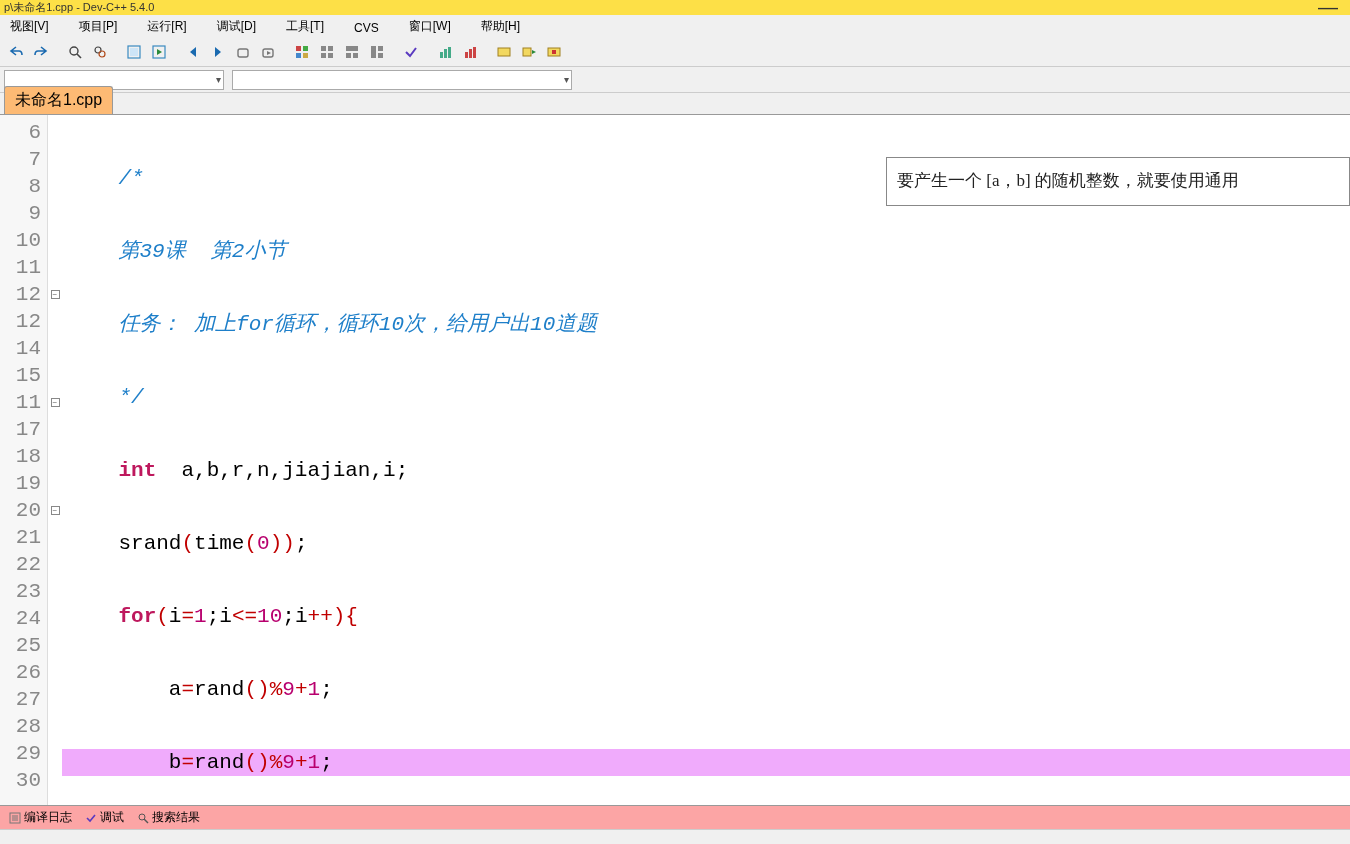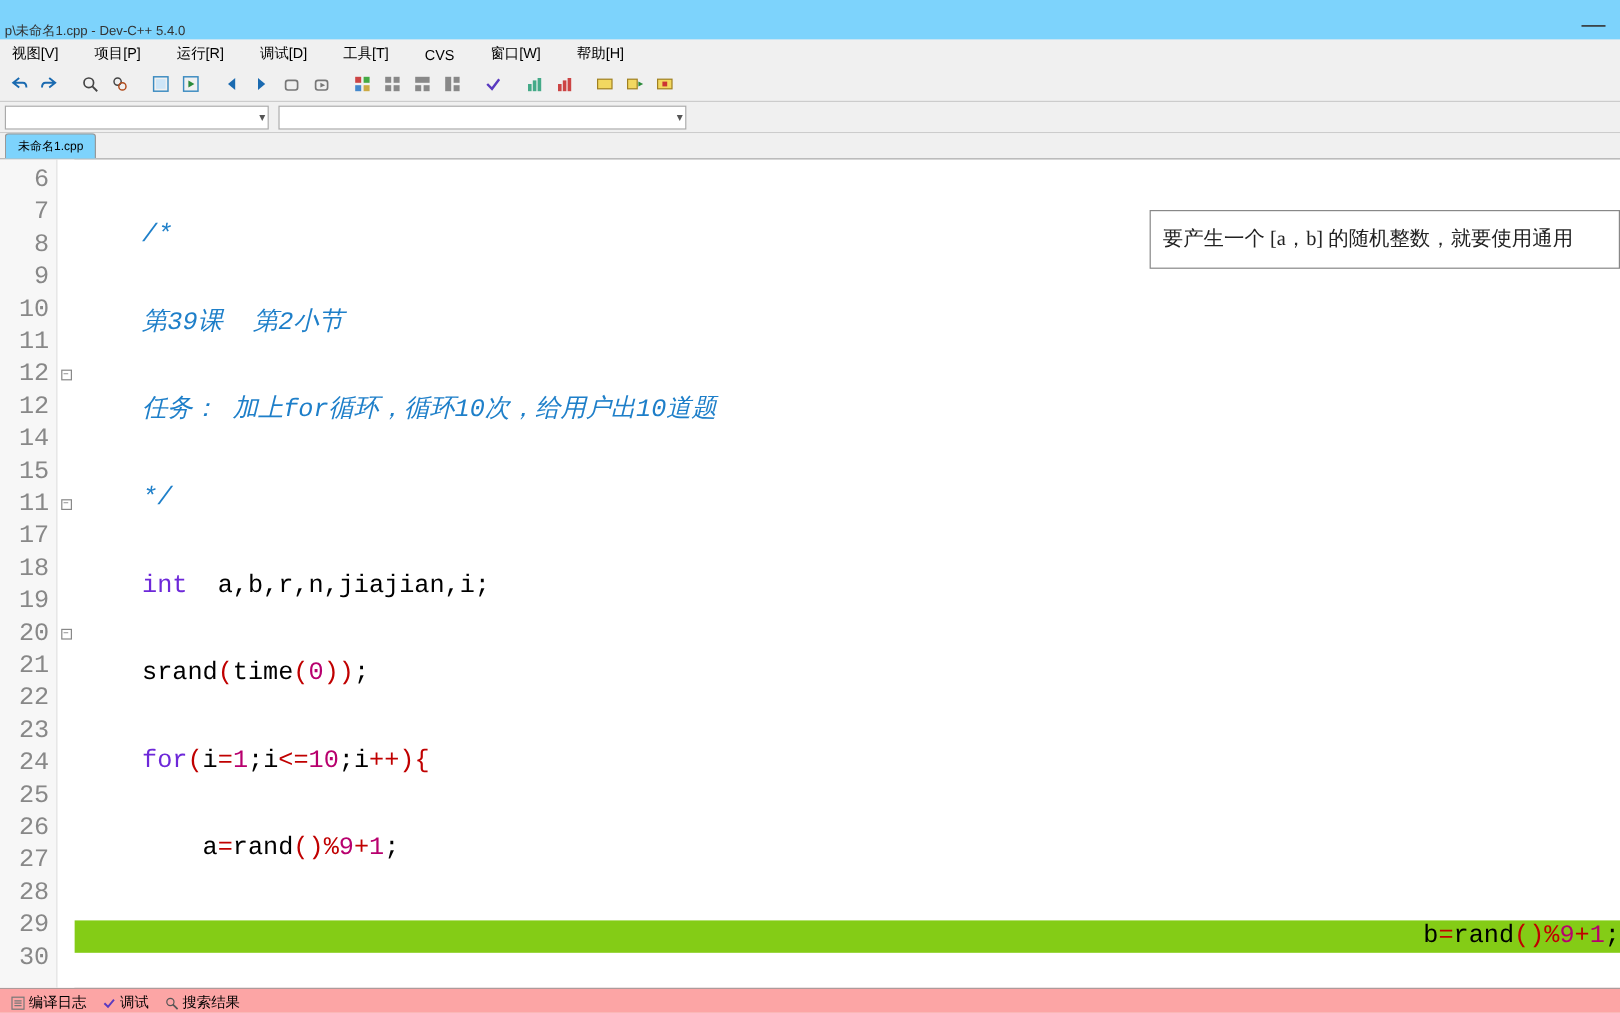--- a/index.html
+++ b/index.html
@@ -1,44 +1,44 @@
 <!DOCTYPE html>
 <html><head>
 <meta charset="utf-8">
 <style>
 * { margin: 0; padding: 0; box-sizing: border-box; }
 body { font-family: "Microsoft YaHei", Arial, sans-serif; font-size: 12px; background: #f0f0f0; overflow: hidden; width: 1350px; height: 844px; }
-.title-bar { background: #7dd3fc; height: 33px; display: flex; align-items: flex-end; padding: 0 4px; font-size: 11px; color: #333; }
+.title-bar { background: #fde047; height: 15px; display: flex; align-items: center; padding: 0 4px; font-size: 11px; color: #333; }
 .title-bar .min-btn { margin-left: auto; font-size: 20px; padding: 0 8px; }
 .menu-bar { background: #f0f0f0; height: 22px; display: flex; align-items: flex-end; gap: 18px; padding: 0 4px; }
 .menu-item { padding: 2px 6px; font-size: 12px; cursor: pointer; }
 .toolbar { background: #f0f0f0; height: 30px; display: flex; align-items: center; padding: 2px 4px; gap: 1px; border-bottom: 1px solid #ccc; }
 .tool-btn { width: 24px; height: 24px; display: flex; align-items: center; justify-content: center; cursor: pointer; border: 1px solid transparent; }
 .tool-sep { width: 8px; }
 .dropdown-row { background: #f0f0f0; height: 26px; display: flex; align-items: center; padding: 2px 4px; gap: 8px; border-bottom: 1px solid #ccc; }
 .dropdown { background: #fff; border: 1px solid #aaa; height: 20px; width: 220px; display: flex; align-items: center; justify-content: flex-end; padding: 0 2px; }
 .dropdown .arrow { font-size: 10px; color: #555; }
 .tab-bar { background: #f0f0f0; height: 22px; display: flex; align-items: flex-end; padding-left: 4px; border-bottom: 1px solid #999; }
-.tab { background: #7dd3fc; border: 1px solid #999; border-bottom: none; padding: 3px 10px; font-size: 10px; border-radius: 3px 3px 0 0; }
+.tab { background: #fdba74; border: 1px solid #999; border-bottom: none; padding: 3px 10px; font-size: 16px; border-radius: 3px 3px 0 0; }
 .editor-area { display: flex; height: 690px; background: #fff; font-family: Consolas, "Courier New", monospace; font-size: 21px; position: relative; }
 .gutter { width: 48px; background: #f7f7f7; border-right: 1px solid #ddd; text-align: right; color: #888; padding-top: 4px; }
 .gutter .ln { height: 27px; line-height: 27px; padding-right: 6px; }
 .fold-col { width: 14px; background: #fff; padding-top: 4px; }
 .fold-col .fm { height: 27px; display: flex; align-items: center; justify-content: center; font-size: 10px; color: #666; }
 .fold-box { width: 9px; height: 9px; border: 1px solid #888; display: flex; align-items: center; justify-content: center; font-size: 8px; line-height: 1; }
 .code { flex: 1; padding-top: 4px; white-space: pre; overflow: hidden; }
 .code .line { height: 27px; line-height: 27px; padding-left: 6px; }
-.code .line.hl { background: #84cc16; text-align: right; }
+.code .line.hl { background: #f0abfc; }
 .c-comment { color: #1e7fc9; font-style: italic; }
-.c-kw { color: #6d28d9; font-weight: normal; }
+.c-kw { color: #be185d; font-weight: bold; }
 .c-ident { color: #000; }
 .c-paren { color: #c00000; }
 .c-num { color: #b8006e; }
 .c-op { color: #c00000; }
-.overlay-note { position: absolute; right: 0; top: 42px; width: 392px; background: #fff; border: 1px solid #888; padding: 8px 10px; font-family: "SimSun", serif; font-size: 17px; line-height: 1.8; color: #222; }
+.overlay-note { position: absolute; right: 0; top: 42px; width: 464px; background: #fff; border: 1px solid #888; padding: 8px 10px; font-family: "SimSun", serif; font-size: 17px; line-height: 1.8; color: #222; }
 .overlay-note .l2 { font-family: "Times New Roman", serif; font-size: 16px; margin: 6px 0; }
 .status-bar { background: #fca5a5; height: 24px; border-top: 1px solid #999; display: flex; gap: 4px; align-items: center; padding: 0 4px; font-size: 12px; }
 .status-tab { display: flex; align-items: center; gap: 3px; padding: 2px 4px; }
 .status-tab .ic { width: 13px; height: 13px; display: inline-flex; align-items: center; justify-content: center; }
 .bottom-gap { height: 14px; background: #f0f0f0; border-top: 1px solid #ccc; }
 svg { display: block; }
 </style>
 </head>
 <body>
 

